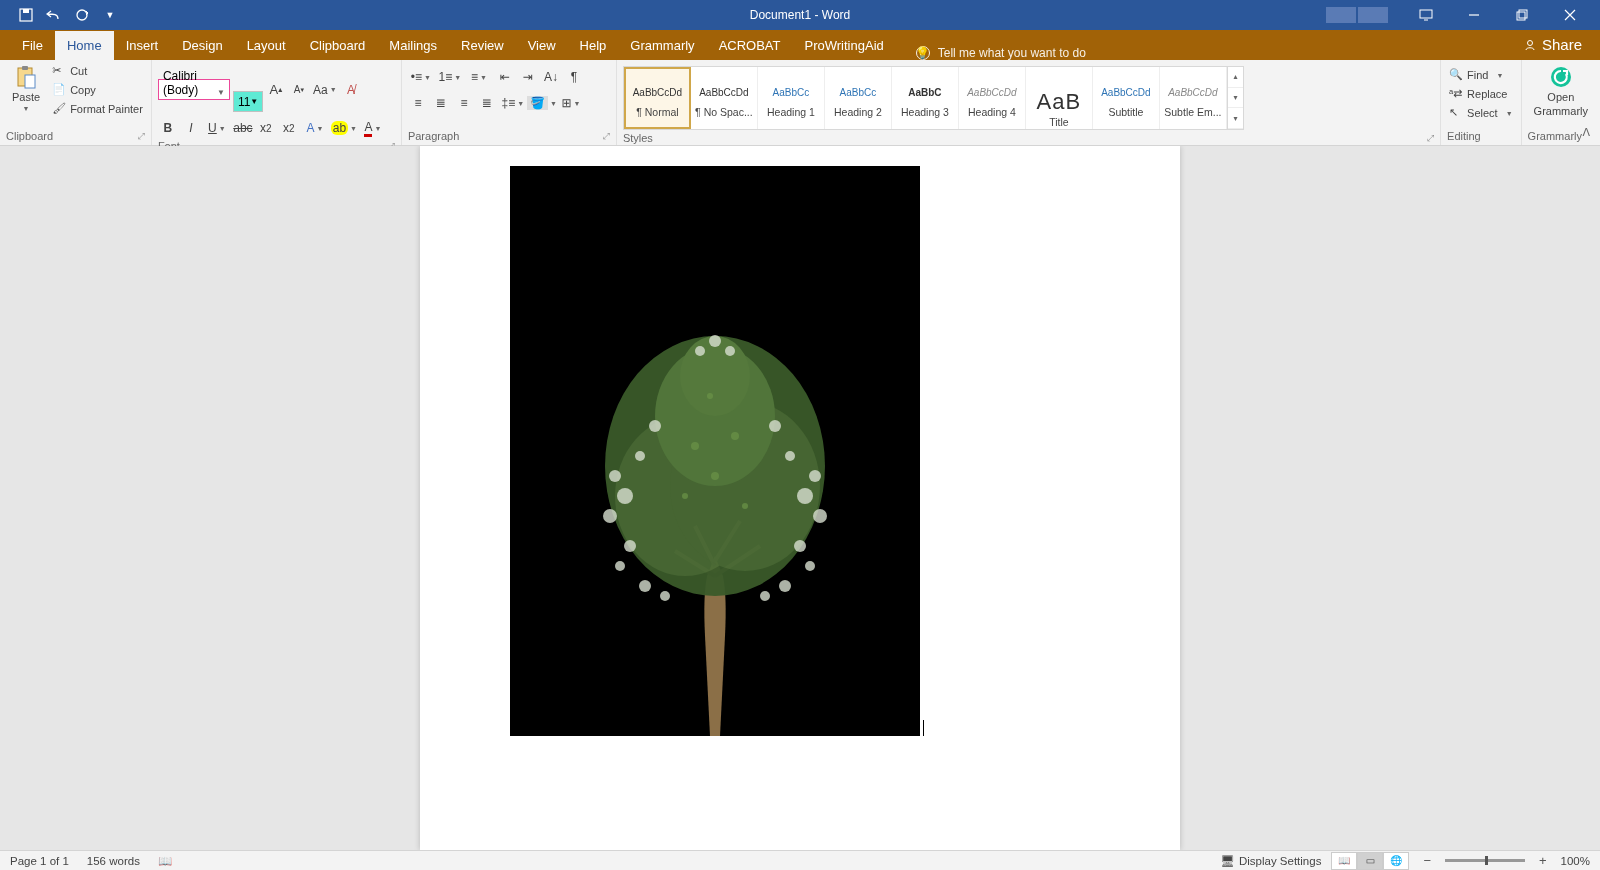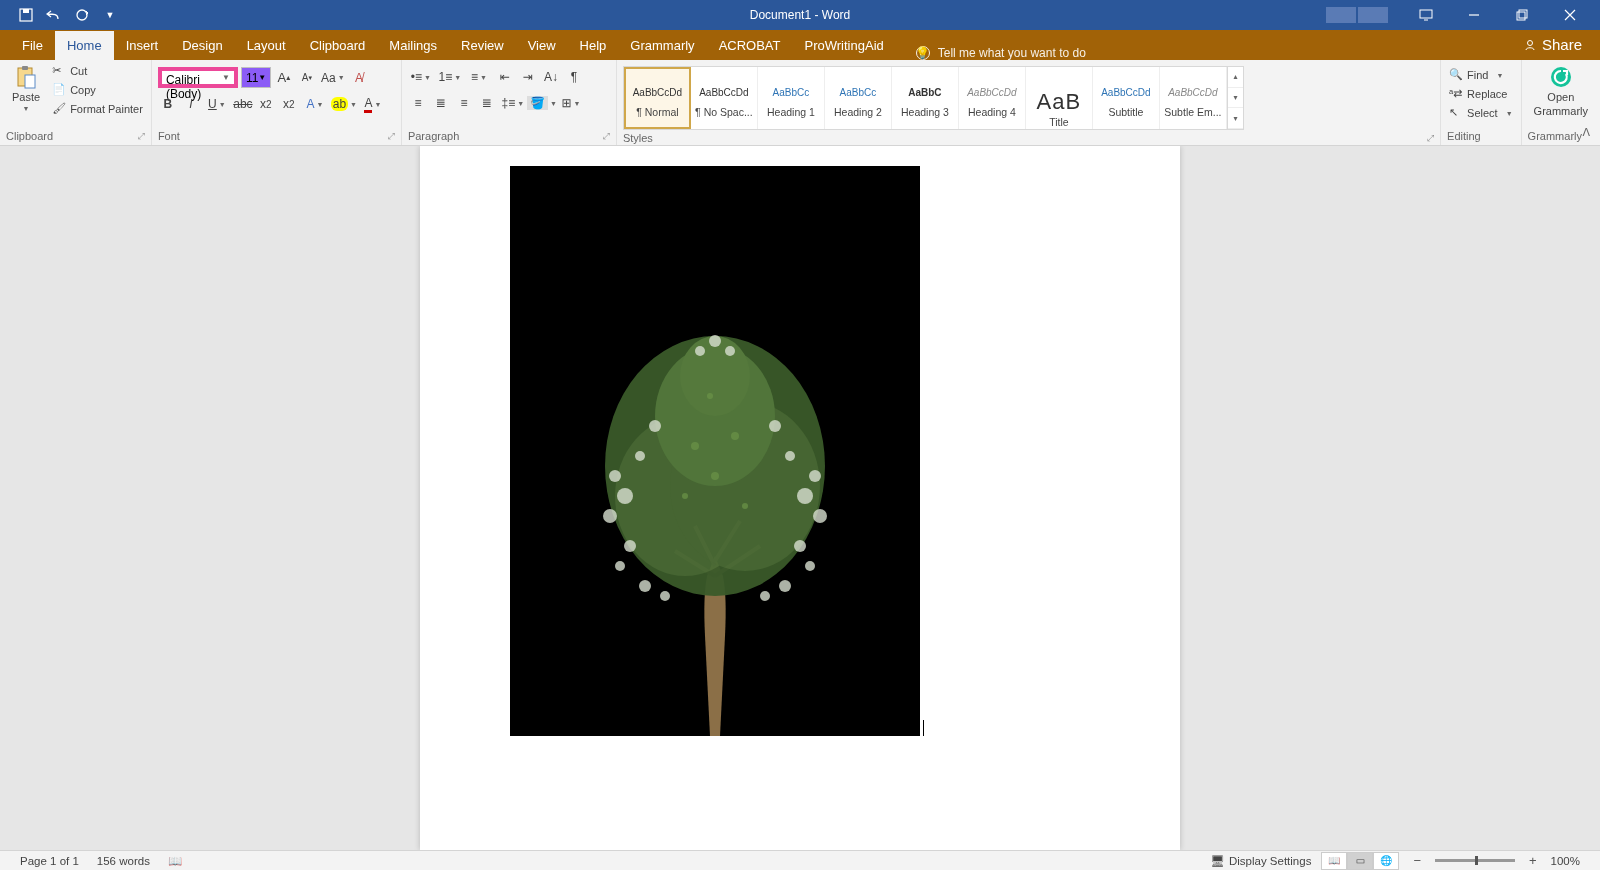--- a/index.html
+++ b/index.html
@@ -31,23 +31,23 @@
 .group-label .launcher { position: absolute; right: 0; bottom: 3px; font-size: 9px; color: #888; }
 
 .big-btn { display: flex; flex-direction: column; align-items: center; justify-content: space-between; padding: 2px 6px; font-size: 11px; color: #444; gap: 2px; min-width: 40px; }
 .big-btn .bicon { width: 24px; height: 24px; }
 .small-row { display: flex; flex-direction: column; gap: 3px; font-size: 11px; color: #444; }
 .sm-item { display: flex; align-items: center; gap: 4px; padding: 1px 2px; }
 .sm-item .sicon { width: 14px; height: 14px; }
 
 
 .font-row { display:flex; align-items:center; gap:3px; }
-.font-name { border:4px solid #ec4899; background:#fff; font-size:12px; padding:2px 4px; width:80px; height:21px; display:flex; align-items:flex-start; }
+.font-name { border:1px solid #ec4899; background:#fff; font-size:12px; padding:2px 4px; width:72px; height:21px; display:flex; align-items:flex-end; }
 .font-name .dd { margin-left:auto; font-size:8px; color:#666; }
-.font-size { border:1px solid #c0c0c0; background:#8b5cf6; font-size:12px; padding:2px 4px; width:30px; height:21px; display:flex; align-items:center; }
+.font-size { border:1px solid #c0c0c0; background:#5eead4; font-size:12px; padding:2px 4px; width:30px; height:21px; display:flex; align-items:center;margin-top:24px; }
 .ico-btn { width:20px; height:20px; display:flex; align-items:center; justify-content:center; font-size:12px; color:#444; border:1px solid transparent; }
 .ico-btn.dd { width:26px; }
 .ico-btn .tri { font-size:7px; margin-left:2px; color:#666;}
 
 
 .styles-gallery { display:flex; border:1px solid #d8d8d8; background:#fff; height:64px; }
 .style-item { width:67px; border-right:1px solid #eee; display:flex; flex-direction:column; align-items:center; justify-content:center; padding:2px; }
 .style-item.sel { border:2px solid #d0a74a; background:#fdf6e7; }
 .style-item .preview { font-size:10px; color:#333; height:28px; display:flex;align-items:center; }
 .style-item .preview.blue { color:#2e74b5; }
@@ -62,21 +62,21 @@
 
 .docarea { position:absolute; top:146px; bottom:20px; left:0; right:0; background:#e6e6e6; overflow:hidden; display:flex; justify-content:center; }
 .page { background:#fff; width:760px; margin-top:0; box-shadow: 0 0 6px rgba(0,0,0,.2); padding-top: 20px; padding-left: 90px; }
 .image-box { width:410px; height:570px; background:#000; display:flex; align-items:flex-end; justify-content:center; position:relative; }
 .cursor-mark { position:absolute; right:-4px; bottom:0; width:1px; height:16px; background:#000; }
 
 
 .tree-holder { width:100%; height:100%; display:flex; align-items:flex-end; justify-content:center; }
 
 
-.statusbar { position:absolute; bottom:0; left:0; right:0; height:20px; background:#f3f3f3; border-top:1px solid #d4d4d4; display:flex; align-items:center; font-size:11.5px; color:#444; padding:0 20px; }
+.statusbar { position:absolute; bottom:0; left:0; right:0; height:20px; background:#f3f3f3; border-top:1px solid #d4d4d4; display:flex; align-items:center; font-size:11.5px; color:#444; padding:0 10px; }
 .statusbar .left { display:flex; gap:18px; align-items:center; }
 .statusbar .right { margin-left:auto; display:flex; align-items:center; gap:10px; }
 .statusbar .view-btns { display:flex; gap:0; }
 .statusbar .vbtn { width:26px; height:18px; border:1px solid #ccc; display:flex;align-items:center;justify-content:center; font-size:10px; background:#fff;}
 .statusbar .vbtn.active { background:#d0d0d0; }
 .statusbar .zoom-slider { width:80px; height:3px; background:#999; position:relative; }
 .statusbar .zoom-slider .thumb { position:absolute; left:50%; top:-3px; width:3px; height:9px; background:#555; }
 .statusbar .zbtn { font-size:13px; color:#555; padding:0 4px;}
 </style>
 </head>

